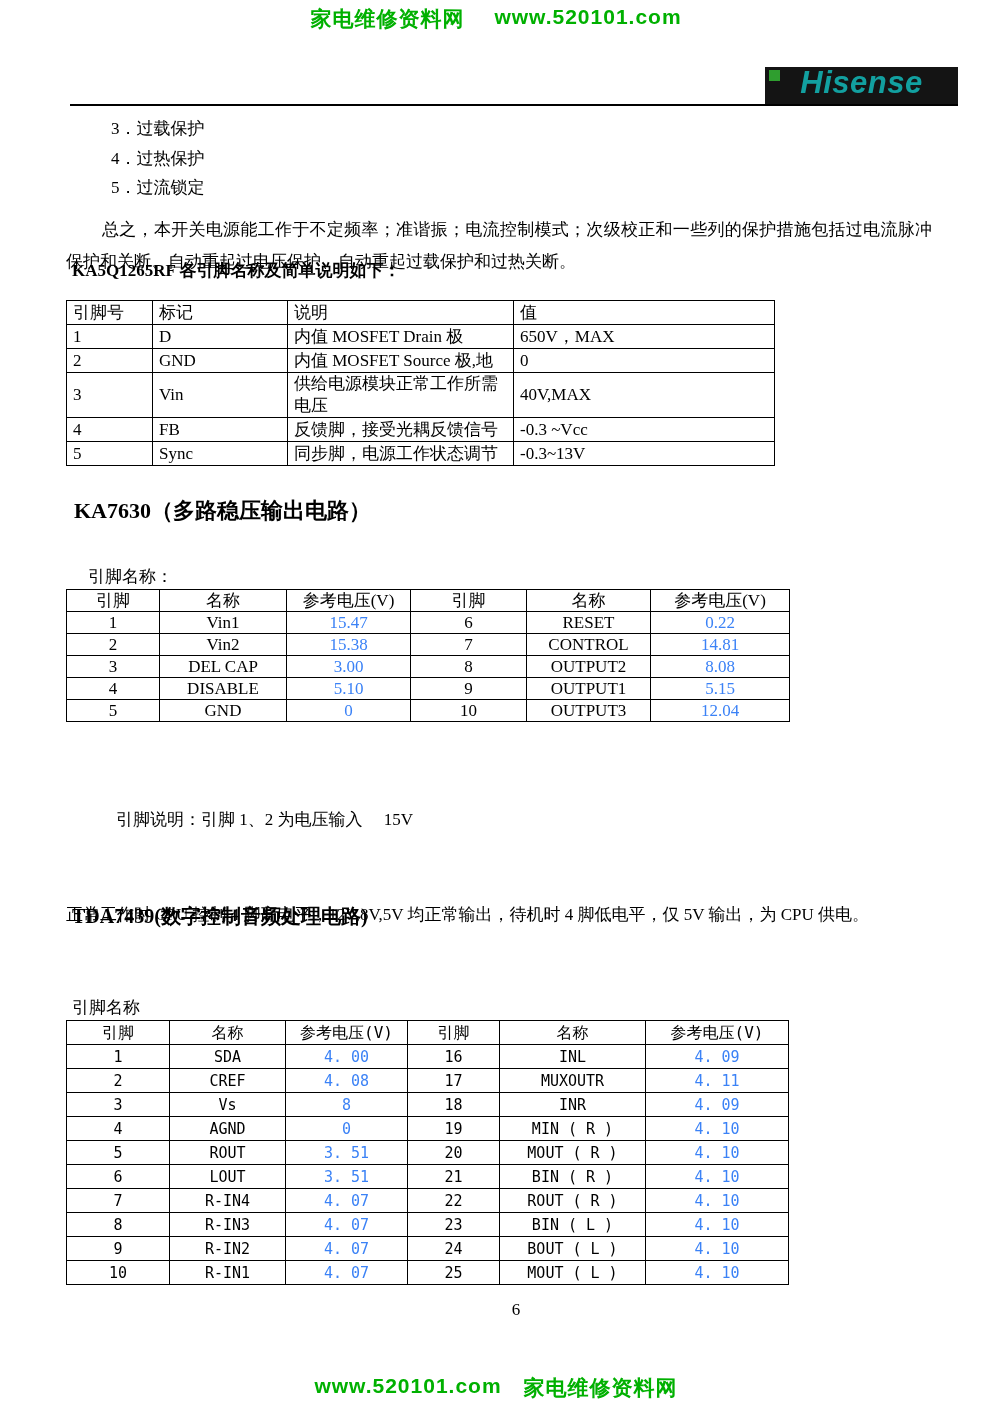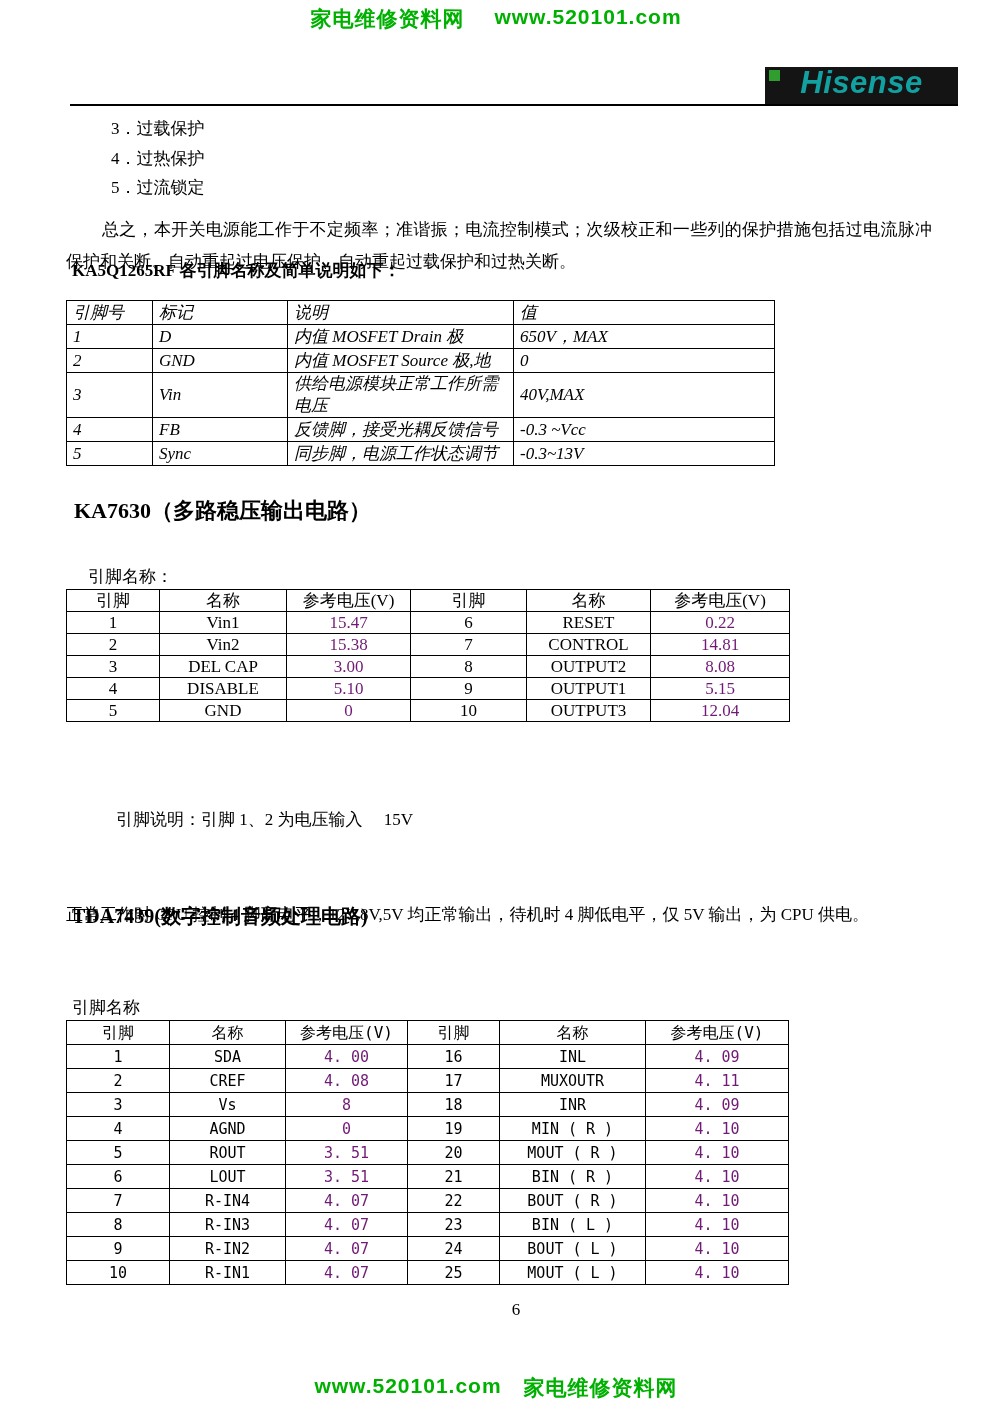--- a/index.html
+++ b/index.html
@@ -34,23 +34,23 @@
   .protect-list li { height:29.5px; line-height:29.5px; }
   .intro-para {
     position:absolute; top:197px; left:66px; width:866px;
     font-size:17px; line-height:32px; text-indent:36px; text-align:justify;
   }
   .table-caption { position:absolute; top:259px; left:72px; font-size:17px; font-weight:bold; }
 
   
   table { position:absolute; border-collapse:collapse; table-layout:fixed; }
   th,td { border:1px solid #000; overflow:hidden; }
-  .orange { color:#701a75;margin-left:28px; }
-
-  #t1 { top:300px; left:66px; width:708px; font-size:17px;font-style:italic; }
+  .orange { color:#3b82f6;margin-left:28px; }
+
+  #t1 { top:300px; left:66px; width:708px; font-size:17px; }
   #t1 th, #t1 td { text-align:left; font-weight:normal; padding:0 6px; height:23px; line-height:23px; }
   #t1 td { line-height:22px; }
   #t1 tr td:nth-child(3) { white-space:normal; }
 
   .h1 { position:absolute; font-weight:bold; margin:0; }
   #h-ka7630 { top:496px; left:74px; font-size:22px; }
   #pin-label-2 { position:absolute; top:565px; left:88px; font-size:17px; }
 
   #t2 { top:589px; left:66px; width:723px; font-size:17px; text-align:center; }
   #t2 th, #t2 td { font-weight:normal; padding:0 2px; height:21px; line-height:20px; }
@@ -293,21 +293,21 @@
           <td class="orange">3. 51</td>
           <td>21</td>
           <td>BIN ( R )</td>
           <td class="orange">4. 10</td>
         </tr>
         <tr>
           <td>7</td>
           <td>R-IN4</td>
           <td class="orange">4. 07</td>
           <td>22</td>
-          <td>BOUT ( R )</td>
+          <td>ROUT ( R )</td>
           <td class="orange">4. 10</td>
         </tr>
         <tr>
           <td>8</td>
           <td>R-IN3</td>
           <td class="orange">4. 07</td>
           <td>23</td>
           <td>BIN ( L )</td>
           <td class="orange">4. 10</td>
         </tr>

